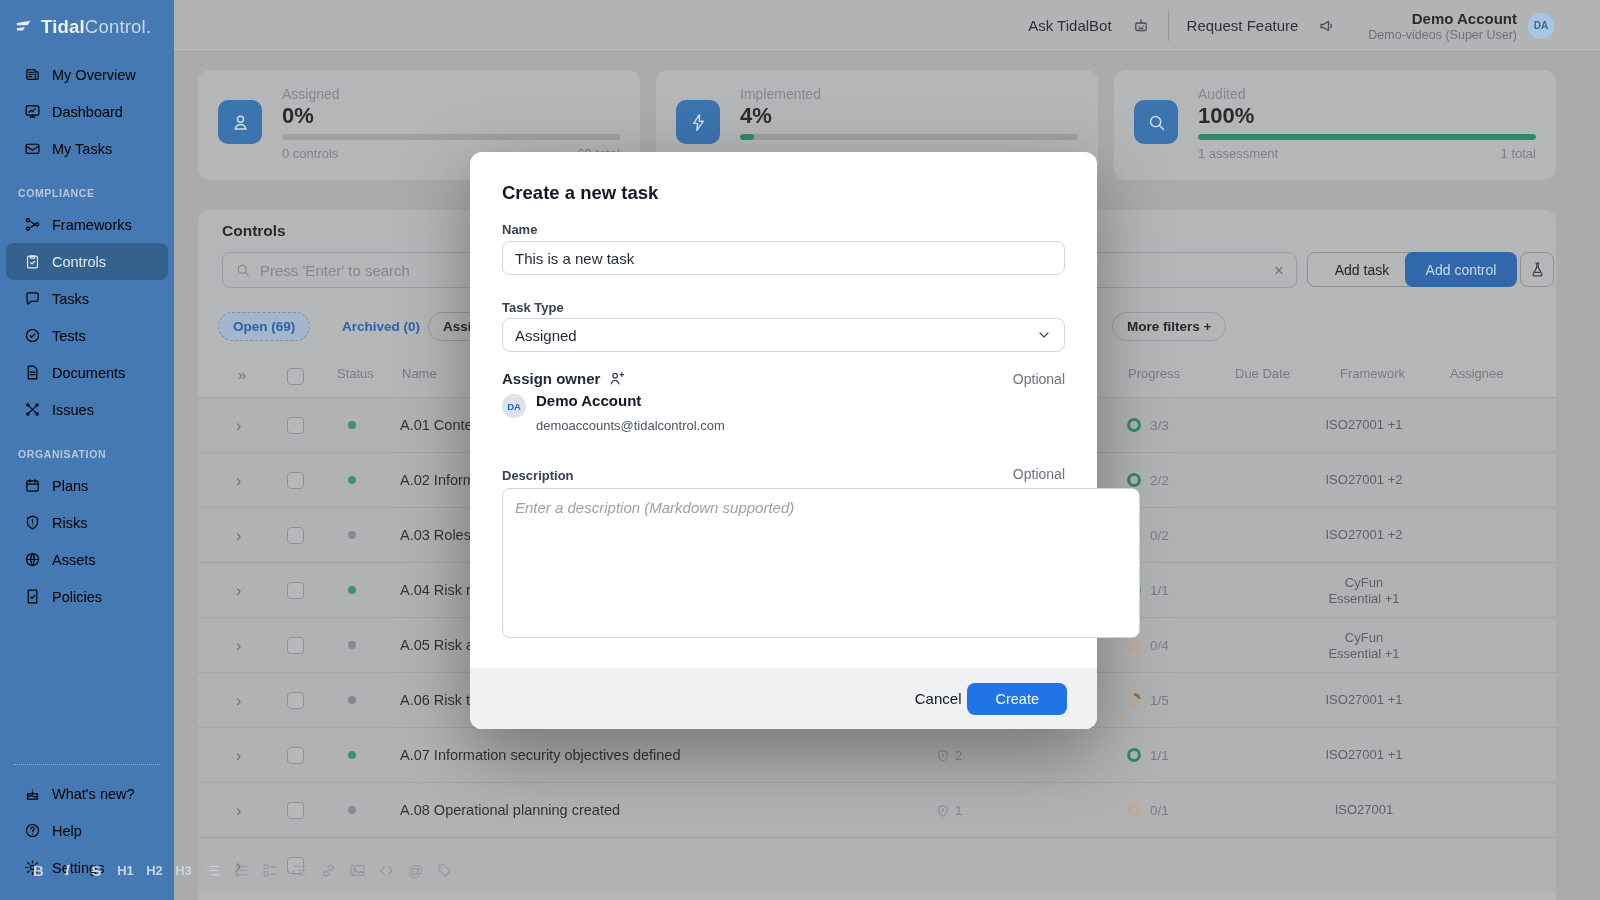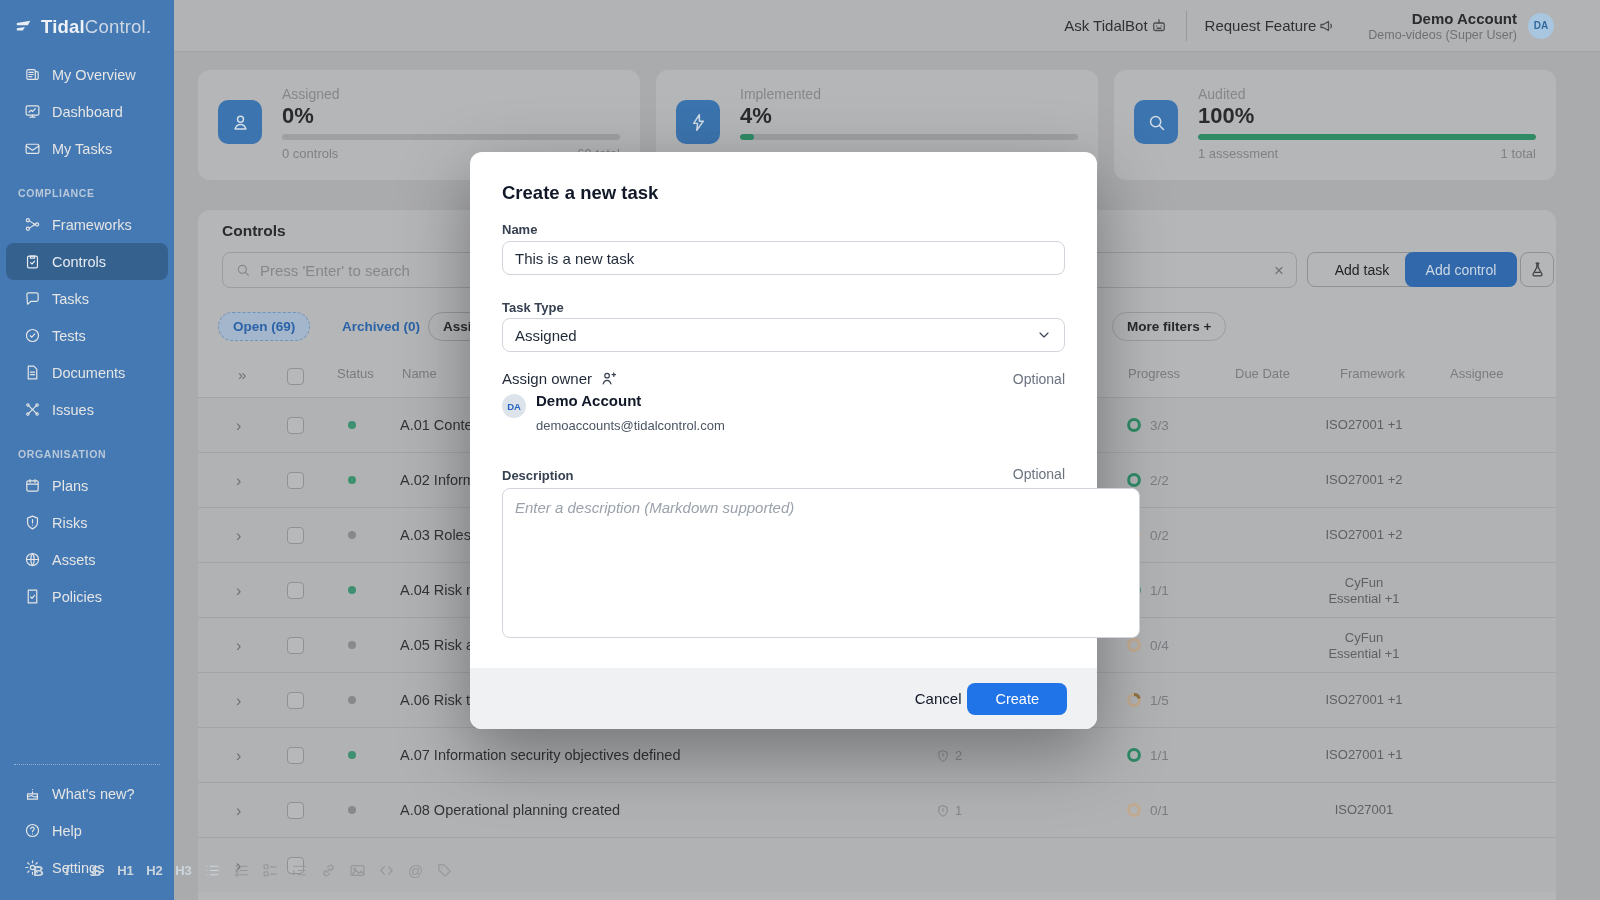--- a/index.html
+++ b/index.html
@@ -12,30 +12,30 @@
 
   
   .sidebar{position:absolute;left:0;top:0;width:174px;height:900px;background:var(--sidebar);z-index:10}
   .logo{display:flex;align-items:center;gap:7px;padding:16px 14px 10px 14px}
   .logo .mark{width:20px;height:18px;flex:0 0 auto}
   .logo .word{font-size:18.5px;color:#eef2f7;letter-spacing:.2px;white-space:nowrap}
   .logo .word b{font-weight:700}
   .logo .word .lt{font-weight:300;color:#cdd8e4}
   .nav{margin-top:8px}
   .nav-label{font-size:10.5px;font-weight:700;letter-spacing:.6px;color:#b9c8da;padding:20px 18px 7px 18px}
-  .nav-item{display:flex;align-items:center;gap:11px;height:37px;padding:0 10px 0 18px;color:#e5e5e5;font-size:14.5px;cursor:pointer;border-radius:8px;margin:0 6px}
+  .nav-item{display:flex;align-items:center;gap:11px;height:37px;padding:0 10px 0 18px;color:#000000;font-size:14.5px;cursor:pointer;border-radius:8px;margin:0 6px}
   .nav-item .ic{width:17px;height:17px;flex:0 0 auto}
   .nav-item.active{background:#35618f;color:#e6ecf2}
   .nav-foot{position:absolute;left:0;right:0;bottom:14px}
   .dotline{border-top:1px dotted #8fb0d4;margin:0 14px 10px 14px}
 
   
   .topbar{position:absolute;left:174px;right:0;top:0;height:52px;background:#b2b3b5;border-bottom:1px solid #a2a3a5;display:flex;align-items:center;z-index:5;padding-right:46px}
   .topbar .sp{flex:1}
-  .tb-btn{display:flex;align-items:center;gap:2px;font-size:15px;color:#303134;padding:0 18px;cursor:pointer;height:100%}
+  .tb-btn{display:flex;align-items:center;gap:20px;font-size:15px;color:#303134;padding:0 18px;cursor:pointer;height:100%}
   .tb-btn .ic{width:18px;height:18px;color:#4b4c4f}
   .tb-div{width:1px;height:30px;background:#98999b}
   .acct{text-align:right;margin-left:14px;margin-right:11px;cursor:pointer}
   .acct .nm{font-size:15px;font-weight:700;color:#2b2c2e}
   .acct .sub{font-size:12.5px;color:#6f7174;margin-top:1px}
   .avatar-sm{width:26px;height:26px;border-radius:50%;background:#a9c6e0;color:#336a9e;font-size:10px;font-weight:700;display:flex;align-items:center;justify-content:center;cursor:pointer}
 
   
   .card{position:absolute;top:70px;width:442px;height:110px;background:#b5b6b8;border-radius:12px}
   .card .tile{position:absolute;left:20px;top:30px;width:44px;height:44px;border-radius:10px;background:#3b74ae;display:flex;align-items:center;justify-content:center;color:#d3dde8}
@@ -81,21 +81,21 @@
   .t-row .fw{position:absolute;left:1090px;width:152px;top:50%;transform:translateY(-50%);text-align:center;font-size:13px;line-height:15.5px;color:#5f6164}
 
   
   .modal{position:absolute;left:470px;top:152px;width:627px;height:577px;background:#fff;border-radius:12px;box-shadow:0 24px 70px rgba(0,0,0,.35);z-index:100}
   .modal h2{position:absolute;left:32px;top:30px;font-size:18.5px;font-weight:700;color:#111827}
   .m-label{position:absolute;left:32px;font-size:13px;font-weight:700;color:#374151}
   .m-opt{position:absolute;right:32px;font-size:14px;color:#6b7280}
   .m-input{position:absolute;left:32px;width:563px;height:34px;border:1px solid #d1d5db;border-radius:8px;font-size:15px;color:#1f2937;padding:0 12px;outline:none;background:#fff}
   .m-select{position:absolute;left:32px;top:166px;width:563px;height:34px;border:1px solid #d1d5db;border-radius:8px;display:flex;align-items:center;justify-content:space-between;padding:0 12px;font-size:15px;color:#1f2937;cursor:pointer;background:#fff}
   .m-select .ic{width:16px;height:16px;color:#374151}
-  .owner-lab{position:absolute;left:32px;top:218px;display:flex;align-items:flex-end;gap:8px;font-size:15px;font-weight:400;color:#1f2937}
+  .owner-lab{position:absolute;left:32px;top:218px;display:flex;align-items:flex-end;gap:8px;font-size:15px;font-weight:700;color:#1f2937}
   .owner-lab .ic{width:17px;height:17px;color:#374151;cursor:pointer}
   .owner-row{position:absolute;left:32px;top:240px;display:flex;gap:10px;align-items:flex-start}
   .avatar-md{width:24px;height:24px;border-radius:50%;background:#dde3ea;color:#2563c4;font-size:9.5px;font-weight:700;display:flex;align-items:center;justify-content:center;margin-top:2px}
   .owner-row .onm{font-size:15px;font-weight:700;color:#111827}
   .owner-row .oem{font-size:13px;color:#4b5563;margin-top:9px}
   .m-textarea{position:absolute;left:32px;top:336px;width:638px;height:150px;border:1px solid #d1d5db;border-radius:8px;font-size:15px;padding:10px 12px;resize:none;outline:none;color:#1f2937}
   .m-textarea::placeholder{font-style:italic;color:#9aa1ab}
   .m-foot{position:absolute;left:0;right:0;bottom:0;height:61px;background:#f0f1f3;border-radius:0 0 12px 12px;display:flex;align-items:center;justify-content:flex-end;padding-right:30px;gap:6px}
   .m-cancel{font-size:15px;color:#111827;background:none;border:none;cursor:pointer}
   .m-create{background:var(--accent);color:#fff;border:none;border-radius:8px;font-size:14.5px;font-weight:400;padding:8px 28px;cursor:pointer}

